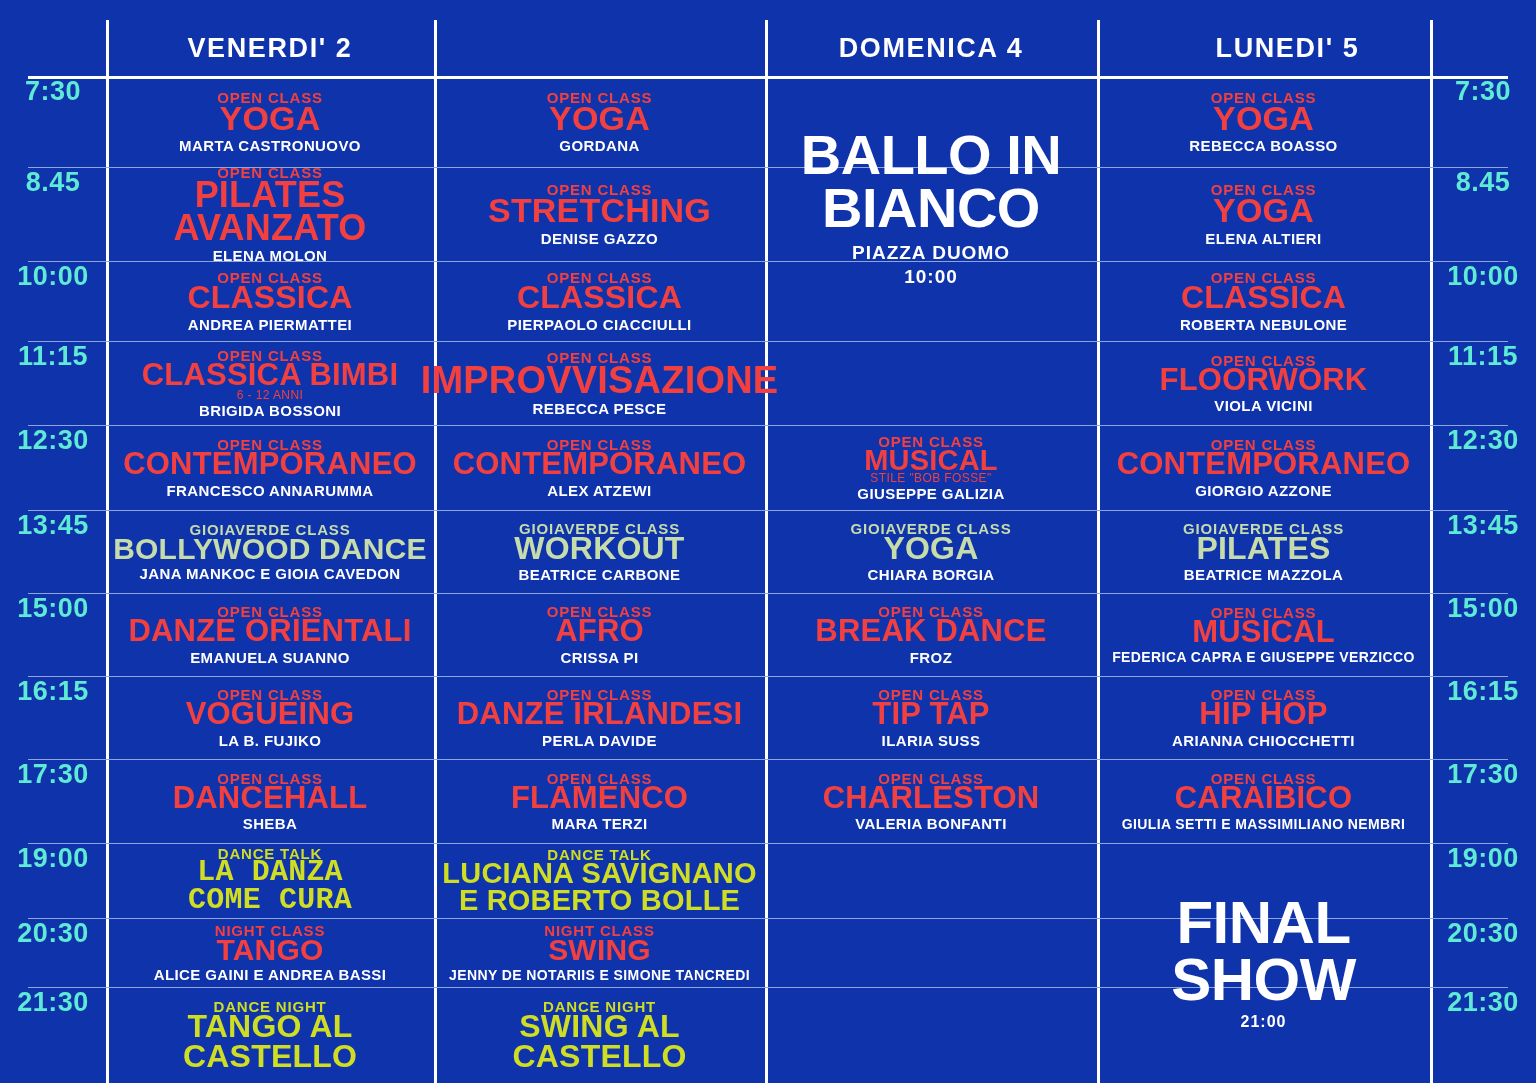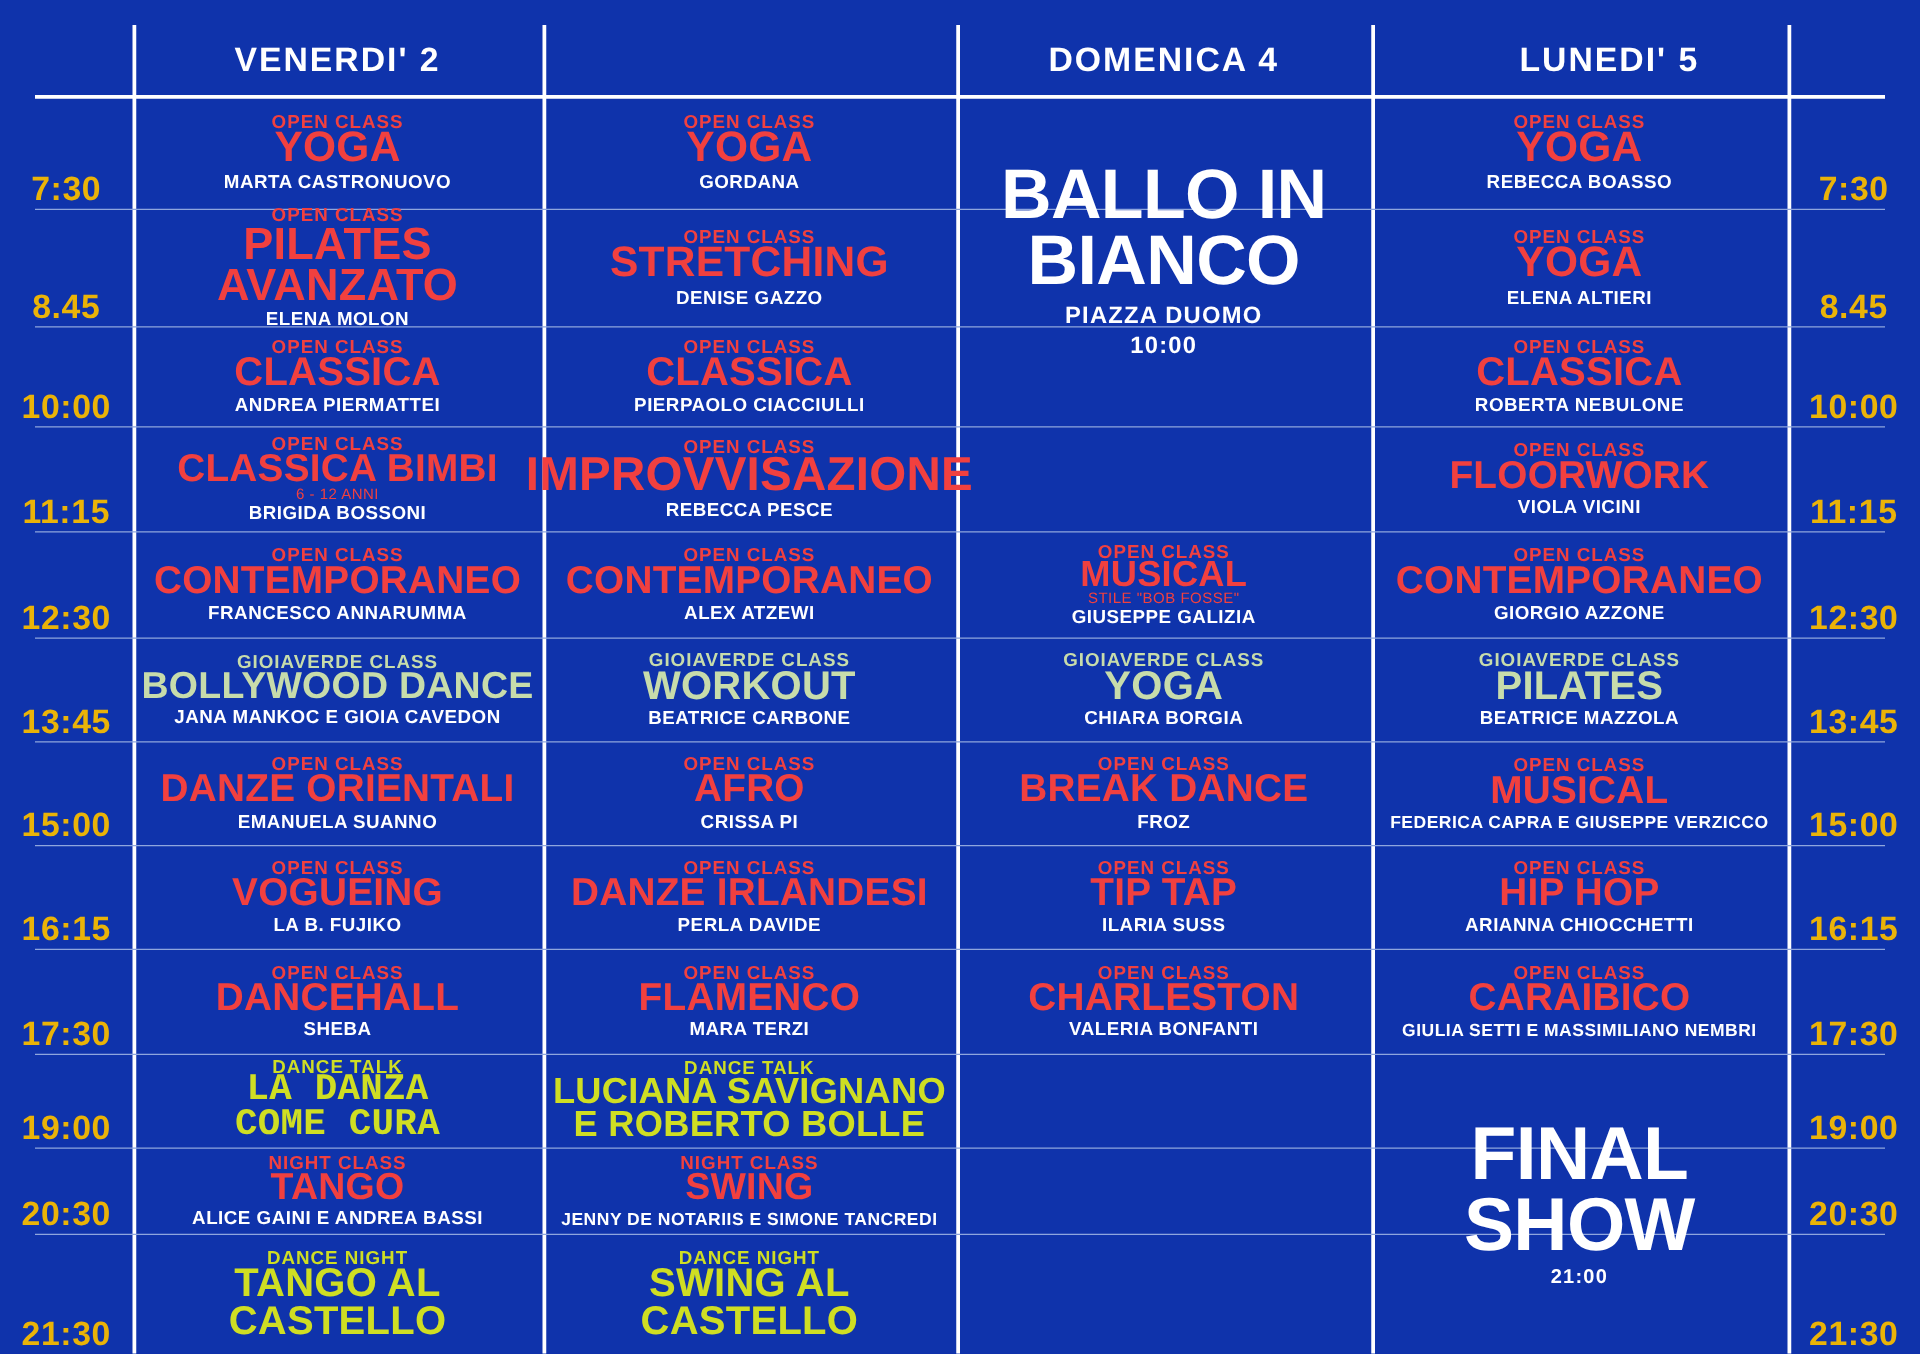--- a/index.html
+++ b/index.html
@@ -43,23 +43,23 @@
     color: #ffffff;
     font-size: 27px;
     font-weight: bold;
     letter-spacing: 1.6px;
   }
 
   
   .timecell {
     position: absolute;
     display: flex;
-    align-items: flex-end;
+    align-items: flex-start;
     justify-content: center;
-    color: #eab308;
+    color: #5eead4;
     font-size: 27px;
     font-weight: bold;
     letter-spacing: 0.5px;
   }
 
   
   .cell {
     position: absolute;
     display: flex;
     flex-direction: column;

